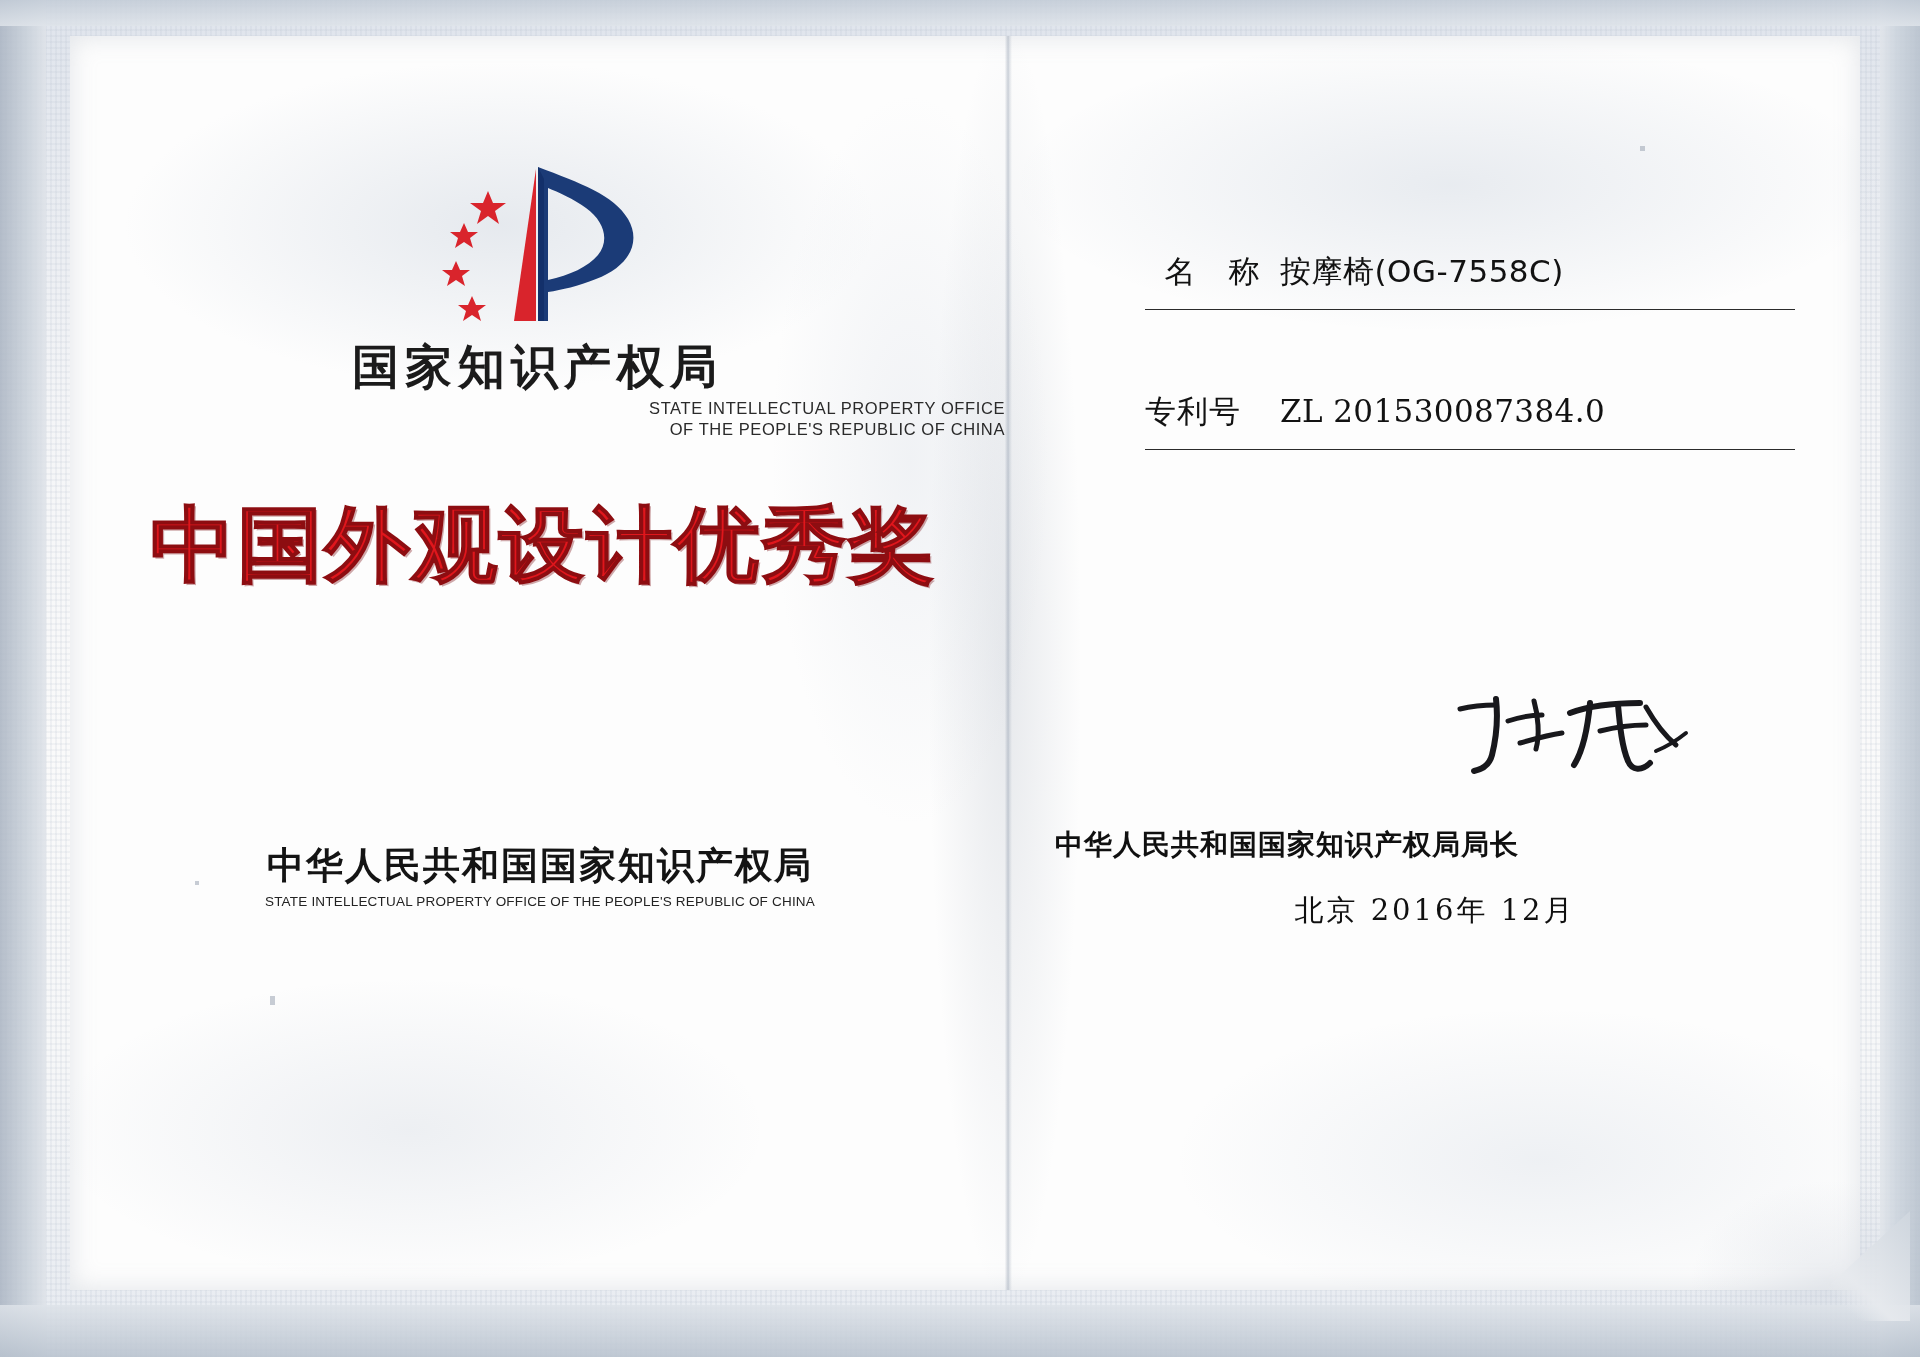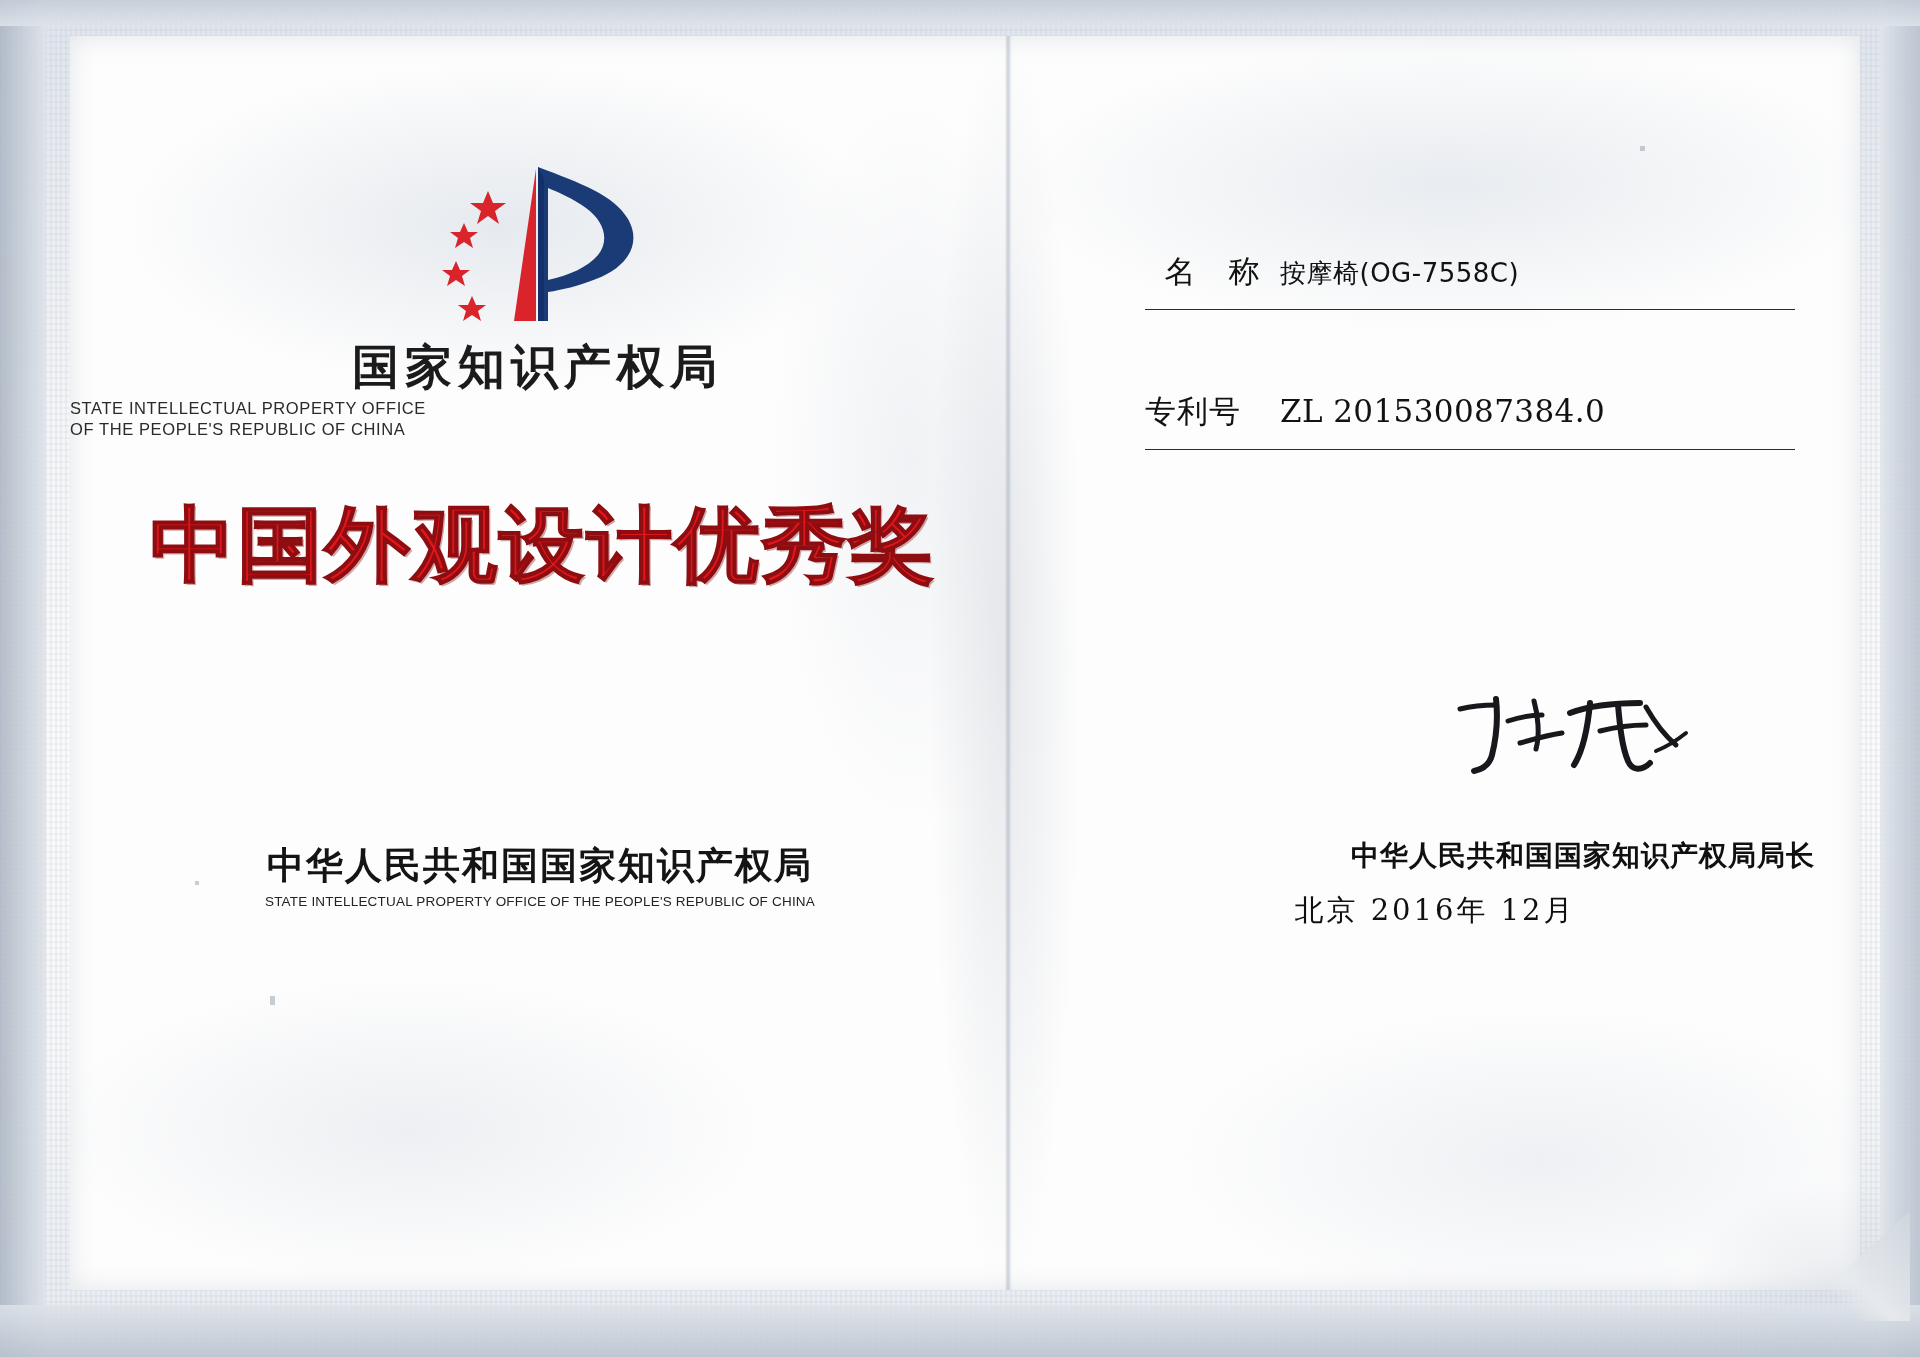--- a/index.html
+++ b/index.html
@@ -130,21 +130,21 @@
     font-size: 47px;
     font-weight: 700;
     letter-spacing: 6px;
     color: #1b1b1b;
   }
   .org-en {
     position: absolute;
     left: 0;
     top: 362px;
     width: 935px;
-    text-align: left;
+    text-align: right;
     font-family: "Liberation Sans", sans-serif;
     font-size: 16.5px;
     letter-spacing: 0.6px;
     line-height: 21px;
     color: #2a2a2a;
   }
 
   .award-title {
     position: absolute;
     left: 78px;
@@ -207,21 +207,21 @@
     height: 46px;
   }
   .field .label {
     font-size: 31px;
     font-weight: 500;
     letter-spacing: 1px;
     width: 135px;
     flex: none;
   }
   .field .value {
-    font-size: 26px;
+    font-size: 31px;
     font-weight: 500;
     letter-spacing: 0.5px;
   }
   .field .value.num {
     font-family: "DejaVu Serif", serif;
     font-size: 31px;
     letter-spacing: 0.4px;
   }
   .field .rule {
     margin-top: 12px;
@@ -241,27 +241,26 @@
     top: 655px;
     width: 260px;
     height: 90px;
   }
 
   .sign-line {
     position: absolute;
     left: 45px;
     top: 790px;
     width: 760px;
-    text-align: right;
+    text-align: left;
     font-family: "DejaVu Sans", sans-serif;
     font-size: 28px;
     font-weight: 700;
     letter-spacing: 1px;
     color: #101010;
-    margin-top: 11px;
   }
   .date-line {
     position: absolute;
     left: 45px;
     top: 855px;
     width: 760px;
     text-align: center;
     font-family: "DejaVu Serif", serif;
     font-size: 29px;
     letter-spacing: 3px;

